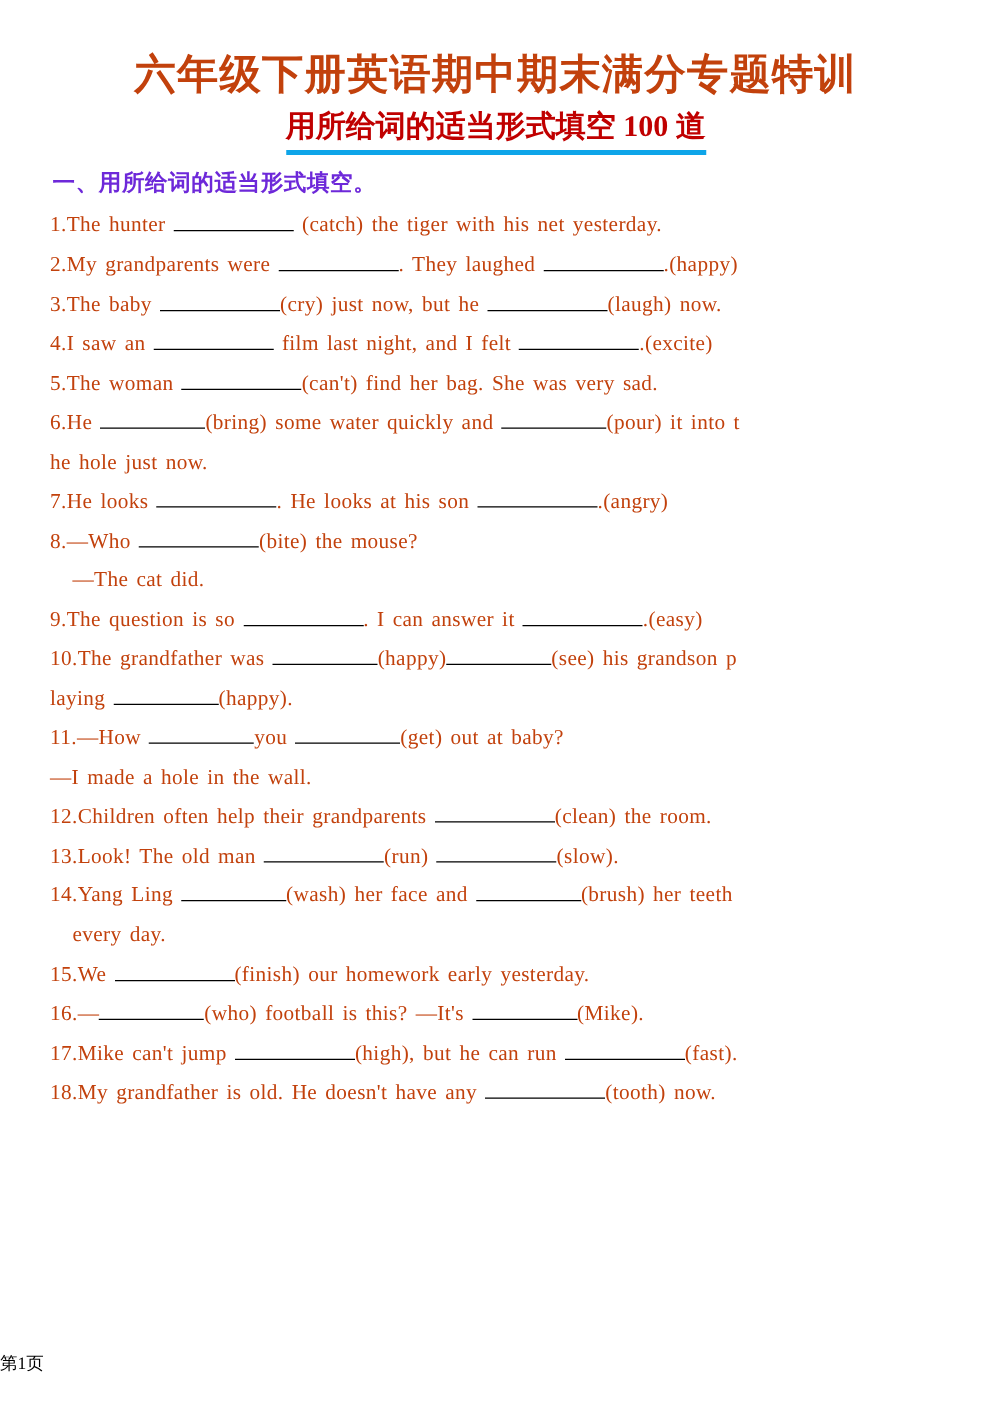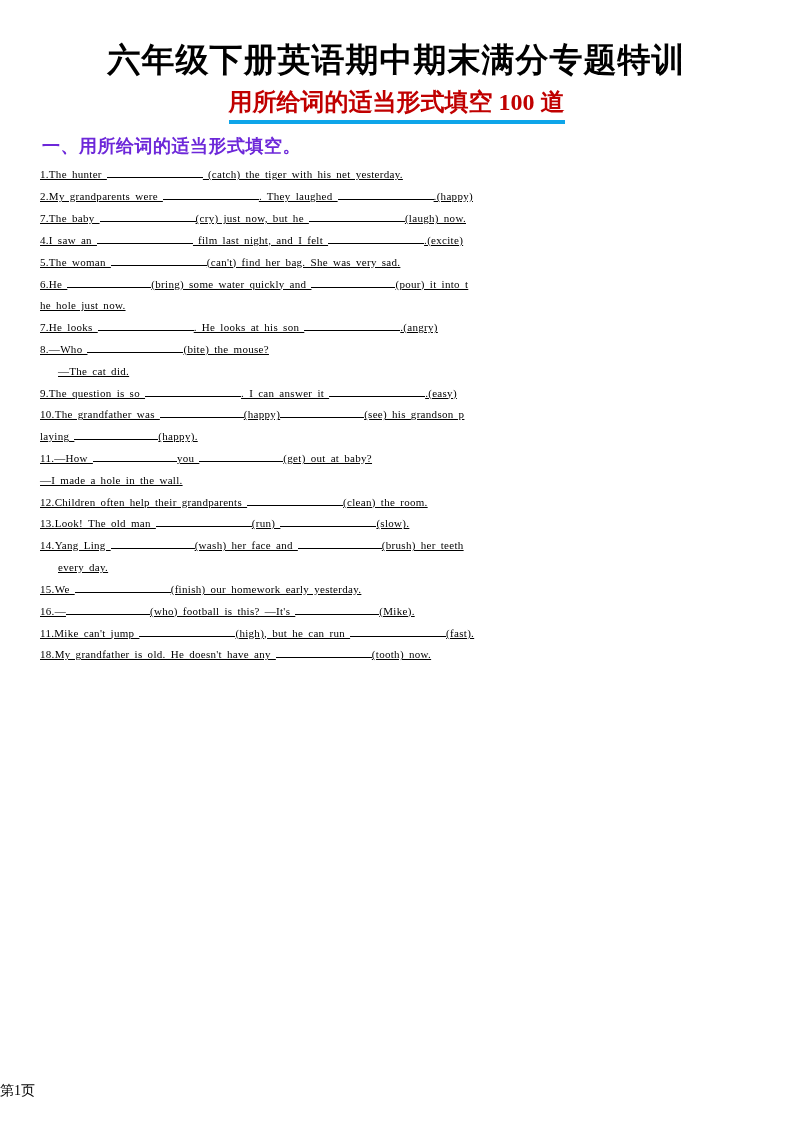--- a/index.html
+++ b/index.html
@@ -21,21 +21,21 @@
     box-sizing: border-box;
     padding: 28px 40px 0 40px;
     position: relative;
   }
   .title {
     text-align: center;
     font-family: "Liberation Serif", serif;
     font-weight: bold;
     font-size: 33px;
     letter-spacing: 1px;
-    color: #000000;
+    color: #c2410c;
     margin: 12px 0 4px 0;
     line-height: 1.25;
   }
   .subtitle-wrap {
     text-align: center;
     margin: 6px 0 10px 0;
   }
   .subtitle {
     display: inline-block;
     font-family: "Liberation Serif", serif;
@@ -48,27 +48,26 @@
   }
   .section-heading {
     font-family: "Liberation Serif", serif;
     font-weight: bold;
     font-size: 18px;
     color: #6d28d9;
     margin: 10px 0 8px 2px;
     letter-spacing: 0.5px;
   }
   .q {
-    font-size: 11px;
+    font-size: 17px;
     line-height: 1.62;
     margin: 0 0 4px 0;
-    color: #000000;
+    color: #c2410c;
     word-spacing: 2px;
     letter-spacing: 0.3px;
-    text-decoration: underline;
   }
   .q.indent {
     text-indent: 18px;
   }
   .blank {
     display: inline-block;
     border-bottom: 1px solid #000000;
     vertical-align: baseline;
     height: 1em;
   }
@@ -100,21 +99,21 @@
 
   <p class="q">
     <span>1.The hunter </span><span class="blank b-lg"></span><span> (catch) the tiger with his net yesterday.</span>
   </p>
 
   <p class="q">
     <span>2.My grandparents were </span><span class="blank b-lg"></span><span>. They laughed </span><span class="blank b-lg"></span><span>.(happy)</span>
   </p>
 
   <p class="q">
-    <span>7.The baby </span><span class="blank b-lg"></span><span>(cry) just now, but he </span><span class="blank b-lg"></span><span>(laugh) now.</span>
+    <span>3.The baby </span><span class="blank b-lg"></span><span>(cry) just now, but he </span><span class="blank b-lg"></span><span>(laugh) now.</span>
   </p>
 
   <p class="q">
     <span>4.I saw an </span><span class="blank b-lg"></span><span> film last night, and I felt </span><span class="blank b-lg"></span><span>.(excite)</span>
   </p>
 
   <p class="q">
     <span>5.The woman </span><span class="blank b-lg"></span><span>(can't) find her bag. She was very sad.</span>
   </p>
 
@@ -163,21 +162,21 @@
 
   <p class="q">
     <span>15.We </span><span class="blank b-lg"></span><span>(finish) our homework early yesterday.</span>
   </p>
 
   <p class="q">
     <span>16.—</span><span class="blank b-md"></span><span>(who) football is this?        —It's </span><span class="blank b-md"></span><span>(Mike).</span>
   </p>
 
   <p class="q">
-    <span>11.Mike can't jump </span><span class="blank b-lg"></span><span>(high), but he can run </span><span class="blank b-lg"></span><span>(fast).</span>
+    <span>17.Mike can't jump </span><span class="blank b-lg"></span><span>(high), but he can run </span><span class="blank b-lg"></span><span>(fast).</span>
   </p>
 
   <p class="q">
     <span>18.My grandfather is old. He doesn't have any </span><span class="blank b-lg"></span><span>(tooth) now.</span>
   </p>
 
   <div class="footer">第1页</div>
 </div>
 
 </body></html>

